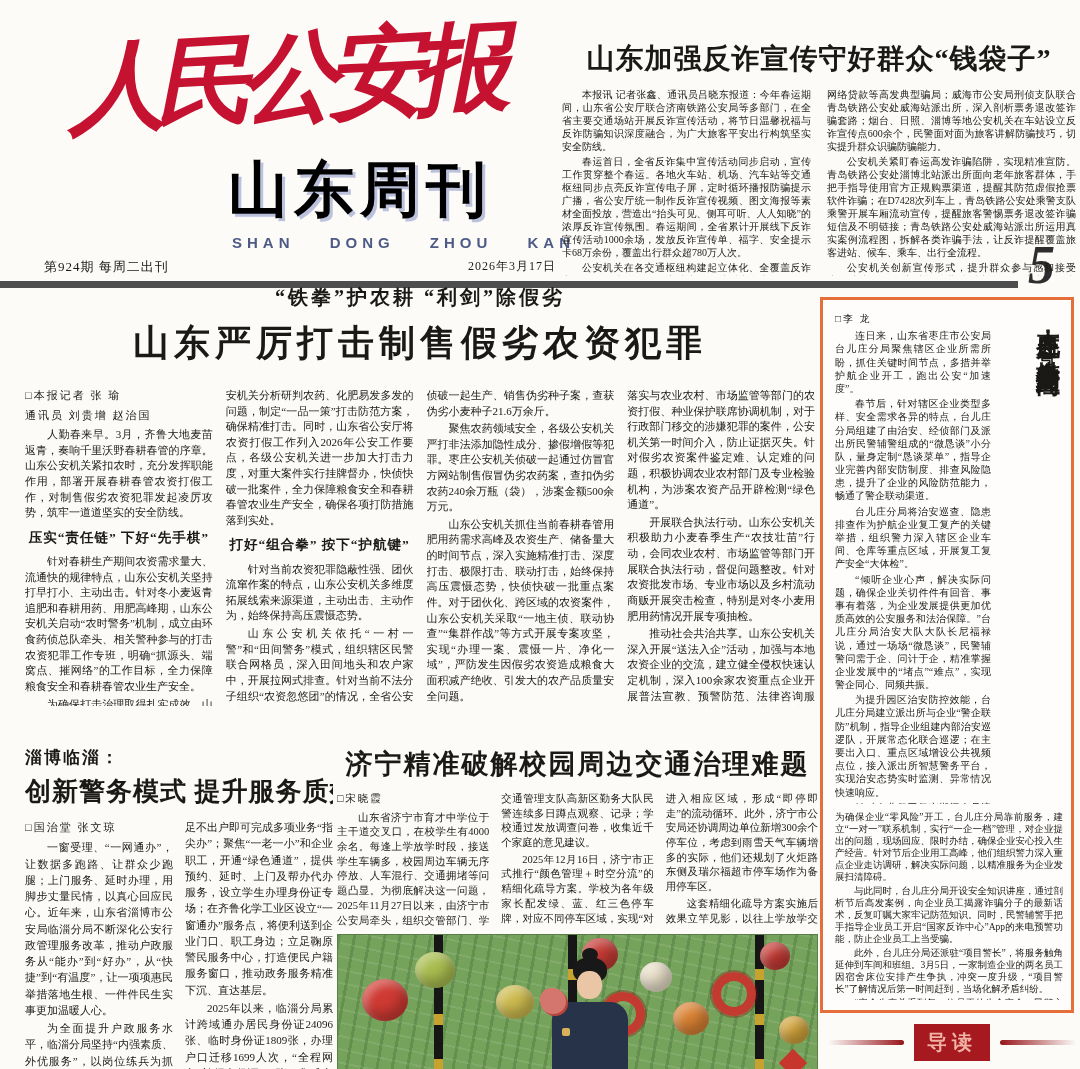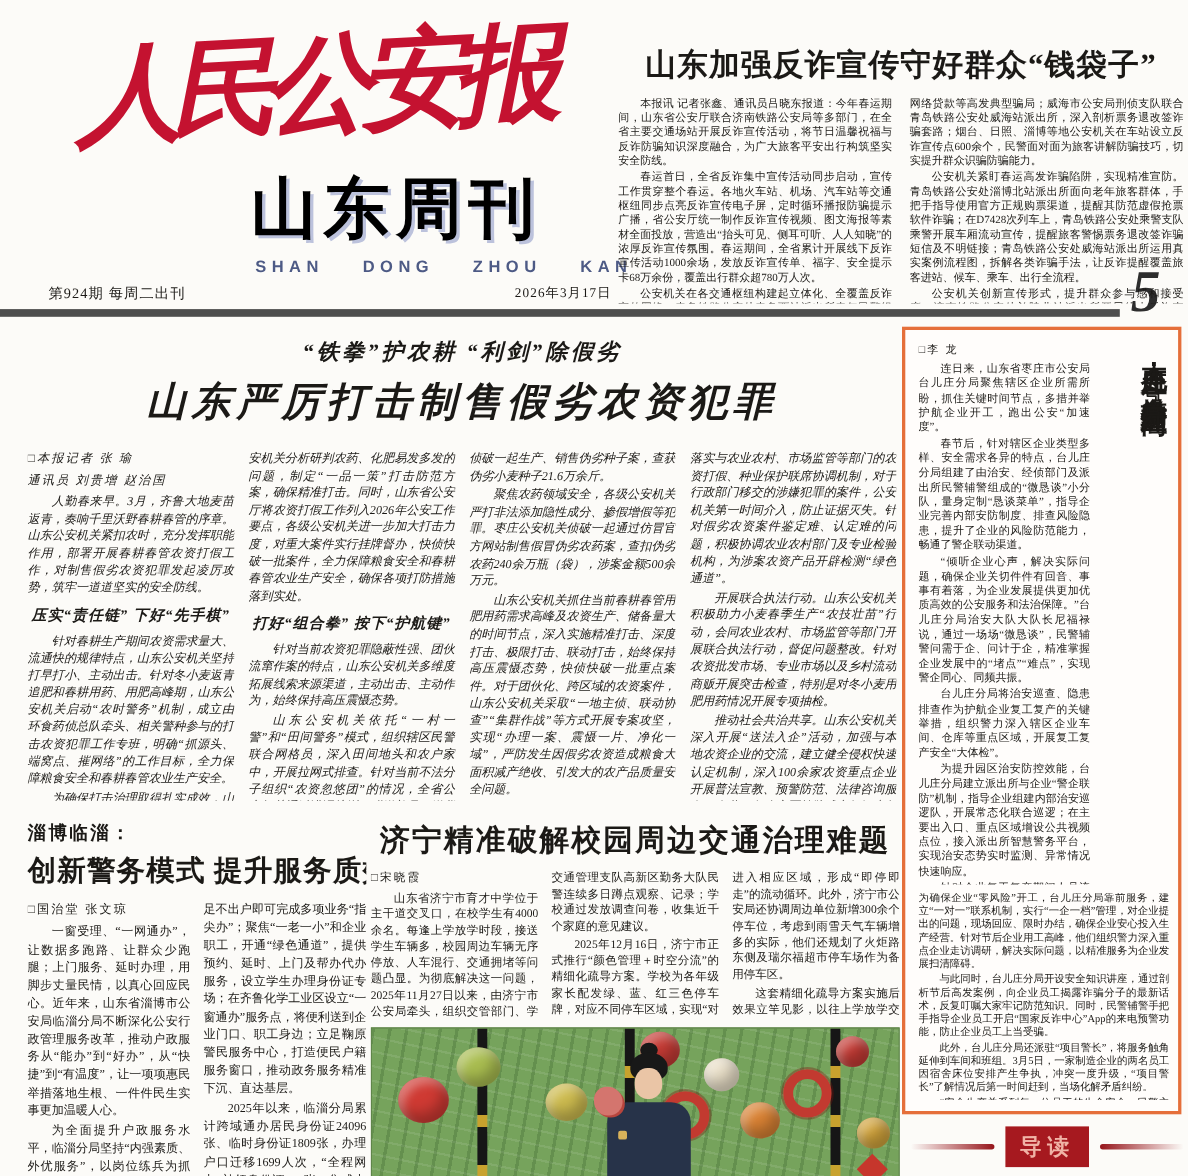--- a/index.html
+++ b/index.html
@@ -46,21 +46,21 @@
   
   .fraud { position:absolute; left:562px; top:40px; width:514px; height:238px; }
   .fraud-headline {
     text-align:center; font-size:28px; font-weight:900;
     letter-spacing:1px; margin-bottom:10px; white-space:nowrap;
   }
   .fraud-cols { display:flex; gap:16px; height:188px; overflow:hidden; }
   .fraud-col { flex:1; font-size:10px; line-height:1.3; }
 
   
-  .main-art { position:absolute; left:25px; top:306px; width:790px; height:446px; overflow:hidden;font-style:italic; }
+  .main-art { position:absolute; left:25px; top:284px; width:790px; height:446px; overflow:hidden; }
   .kicker { text-align:center; font-size:20px; font-weight:bold; letter-spacing:3px; }
   .main-headline { text-align:center; font-size:36px; font-weight:900; letter-spacing:5px; margin-top:8px; white-space:nowrap; }
   .main-cols { display:flex; gap:13px; margin-top:20px; height:318px; overflow:hidden; }
   .main-col { flex:1; font-size:11px; line-height:1.42; overflow:hidden; }
   .main-col .subhead { font-size:13.5px; }
 
   
   .right-box {
     position:absolute; left:820px; top:297px; width:254px; height:716px;
     border:3px solid #e56f3a; background:#fffdfb; padding:12px 8px 8px 12px;
@@ -175,22 +175,22 @@
       </div>
   </div>
 </section>
 
 <aside class="right-box">
   <div class="rb-top">
     <div class="rb-text">
         <p class="byline">□李  龙</p>
         <p>连日来，山东省枣庄市公安局台儿庄分局聚焦辖区企业所需所盼，抓住关键时间节点，多措并举护航企业开工，跑出公安“加速度”。</p>
         <p>春节后，针对辖区企业类型多样、安全需求各异的特点，台儿庄分局组建了由治安、经侦部门及派出所民警辅警组成的“微恳谈”小分队，量身定制“恳谈菜单”，指导企业完善内部安防制度、排查风险隐患，提升了企业的风险防范能力，畅通了警企联动渠道。</p>
+        <p>台儿庄分局将治安巡查、隐患排查作为护航企业复工复产的关键举措，组织警力深入辖区企业车间、仓库等重点区域，开展复工复产安全“大体检”。</p>
         <p>“倾听企业心声，解决实际问题，确保企业关切件件有回音、事事有着落，为企业发展提供更加优质高效的公安服务和法治保障。”台儿庄分局治安大队大队长尼福禄说，通过一场场“微恳谈”，民警辅警问需于企、问计于企，精准掌握企业发展中的“堵点”“难点”，实现警企同心、同频共振。</p>
-        <p>台儿庄分局将治安巡查、隐患排查作为护航企业复工复产的关键举措，组织警力深入辖区企业车间、仓库等重点区域，开展复工复产安全“大体检”。</p>
         <p>为提升园区治安防控效能，台儿庄分局建立派出所与企业“警企联防”机制，指导企业组建内部治安巡逻队，开展常态化联合巡逻；在主要出入口、重点区域增设公共视频点位，接入派出所智慧警务平台，实现治安态势实时监测、异常情况快速响应。</p>
         <p>针对企业复工复产期间人员流动增多、生产物资运输频繁的特点，台儿庄分局优化巡逻防控模式，科学部署警力，构建“定点值守＋动态巡逻＋错峰防控”立体化巡防体系，将企业厂区、重点项目工地及周边道路纳入重点巡防区域，做到警车常巡、警灯常亮，让企业安心复工、放心生产。截至目前，台儿庄分局对100余家企业进行现场安全检查，发现并整改安全隐患36处。</p>
       </div>
     <div class="rb-head">枣庄台儿庄：多措并举助力企业『开门红』</div>
   </div>
   <div class="rb-bottom">
       <p class="cont">为确保企业“零风险”开工，台儿庄分局靠前服务，建立“一对一”联系机制，实行“一企一档”管理，对企业提出的问题，现场回应、限时办结，确保企业安心投入生产经营。针对节后企业用工高峰，他们组织警力深入重点企业走访调研，解决实际问题，以精准服务为企业发展扫清障碍。</p>
       <p>与此同时，台儿庄分局开设安全知识讲座，通过剖析节后高发案例，向企业员工揭露诈骗分子的最新话术，反复叮嘱大家牢记防范知识。同时，民警辅警手把手指导企业员工开启“国家反诈中心”App的来电预警功能，防止企业员工上当受骗。</p>
       <p>此外，台儿庄分局还派驻“项目警长”，将服务触角延伸到车间和班组。3月5日，一家制造企业的两名员工因宿舍床位安排产生争执，冲突一度升级，“项目警长”了解情况后第一时间赶到，当场化解矛盾纠纷。</p>
       <p>“安全生产关系到每一位员工的生命安全，民警主动上门服务，帮我们排查隐患、讲解知识、开展演练，让我们更安心，这就是给我们吃了一颗‘定心丸’！”谈及台儿庄分局的贴心服务，多家企业负责人纷纷点赞。</p>

